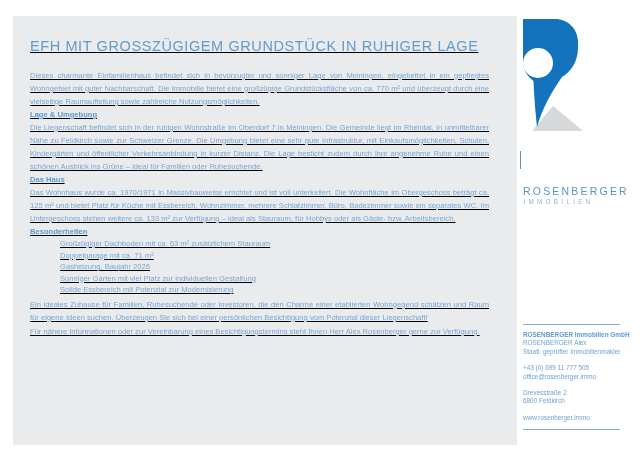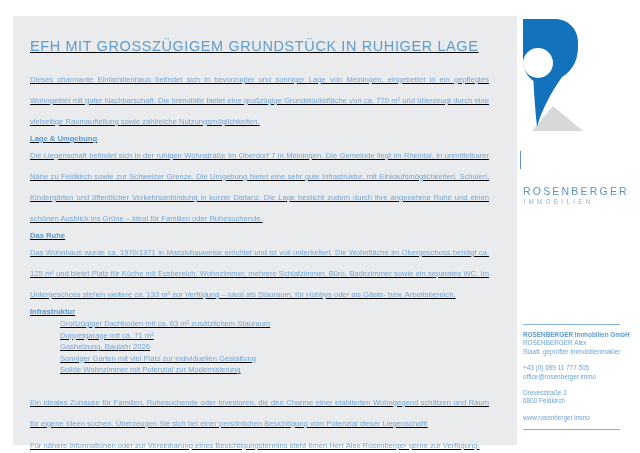--- a/index.html
+++ b/index.html
@@ -10,28 +10,28 @@
   
   .sheet {
     position:absolute; left:13px; top:16px; width:504px; height:429px;
     background:#eaebec; padding:22px 28px 0 17px;text-decoration:underline;
   }
   .title {
     font-size:14.5px; font-weight:400; letter-spacing:0.6px;
     color:#5f9cce; line-height:16px; margin-bottom:15px; white-space:nowrap;
   }
   .para {
-    font-size:7.6px; line-height:21px; color:#74a7d8;
+    font-size:7.6px; line-height:13px; color:#74a7d8;
     text-align:justify; text-justify:inter-word;
   }
   .section { }
   .sec-head { font-size:7.6px; line-height:13px; font-weight:700; color:#5b99d1; }
   .bullets { margin-top:0; }
   .bullet { font-size:7.6px; line-height:11.6px; color:#74a7d8; margin-left:30px; }
-  .closing { margin-top:16px; }
+  .closing { margin-top:2px; }
   .closing2 { margin-top:1px; }
 
   
   .brand-logo { position:absolute; left:522px; top:19px; width:62px; height:114px; }
   .wordmark { position:absolute; left:520px; top:150px; width:110px; }
   .wm-bar { position:absolute; left:0px; top:1px; width:1.3px; height:18px; background:#5d92c6; }
   .wm-main {
     font-size:10.5px; letter-spacing:2.2px; color:#5d92c6;
     line-height:11px; padding-left:3px; white-space:nowrap;margin-top:36px;
   }
@@ -59,32 +59,32 @@
     <div class="title">EFH MIT GROSSZÜGIGEM GRUNDSTÜCK IN RUHIGER LAGE</div>
 
     <div class="para">Dieses charmante Einfamilienhaus befindet sich in bevorzugter und sonniger Lage von Meiningen, eingebettet in ein gepflegtes Wohngebiet mit guter Nachbarschaft. Die Immobilie bietet eine großzügige Grundstücksfläche von ca. 770 m² und überzeugt durch eine vielseitige Raumaufteilung sowie zahlreiche Nutzungsmöglichkeiten.</div>
 
     <div class="section">
       <div class="sec-head">Lage &amp; Umgebung</div>
       <div class="para">Die Liegenschaft befindet sich in der ruhigen Wohnstraße Im Oberdorf 7 in Meiningen. Die Gemeinde liegt im Rheintal, in unmittelbarer Nähe zu Feldkirch sowie zur Schweizer Grenze. Die Umgebung bietet eine sehr gute Infrastruktur, mit Einkaufsmöglichkeiten, Schulen, Kindergärten und öffentlicher Verkehrsanbindung in kurzer Distanz. Die Lage besticht zudem durch ihre angenehme Ruhe und einen schönen Ausblick ins Grüne – ideal für Familien oder Ruhesuchende.</div>
     </div>
 
     <div class="section">
-      <div class="sec-head">Das Ruhe</div>
+      <div class="sec-head">Das Haus</div>
       <div class="para">Das Wohnhaus wurde ca. 1970/1971 in Massivbauweise errichtet und ist voll unterkellert. Die Wohnfläche im Obergeschoss beträgt ca. 125 m² und bietet Platz für Küche mit Essbereich, Wohnzimmer, mehrere Schlafzimmer, Büro, Badezimmer sowie ein separates WC. Im Untergeschoss stehen weitere ca. 133 m² zur Verfügung – ideal als Stauraum, für Hobbys oder als Gäste- bzw. Arbeitsbereich.</div>
     </div>
 
     <div class="section">
-      <div class="sec-head">Infrastruktur</div>
+      <div class="sec-head">Besonderheiten</div>
       <div class="bullets">
         <div class="bullet">Großzügiger Dachboden mit ca. 63 m² zusätzlichem Stauraum</div>
         <div class="bullet">Doppelgarage mit ca. 71 m²</div>
         <div class="bullet">Gasheizung, Baujahr 2026</div>
         <div class="bullet">Sonniger Garten mit viel Platz zur individuellen Gestaltung</div>
-        <div class="bullet">Solide Wohnzimmer mit Potenzial zur Modernisierung</div>
+        <div class="bullet">Solide Essbereich mit Potenzial zur Modernisierung</div>
       </div>
     </div>
 
     <div class="para closing">Ein ideales Zuhause für Familien, Ruhesuchende oder Investoren, die den Charme einer etablierten Wohngegend schätzen und Raum für eigene Ideen suchen. Überzeugen Sie sich bei einer persönlichen Besichtigung vom Potenzial dieser Liegenschaft!</div>
     <div class="para closing2">Für nähere Informationen oder zur Vereinbarung eines Besichtigungstermins steht Ihnen Herr Alex Rosenberger gerne zur Verfügung.</div>
   </div>
 
   <div class="brand-logo">
     <svg width="62" height="114" viewBox="0 0 62 114" xmlns="http://www.w3.org/2000/svg">
       <polygon points="10,112 31,87 61,112" fill="#d7d8d9"></polygon>

